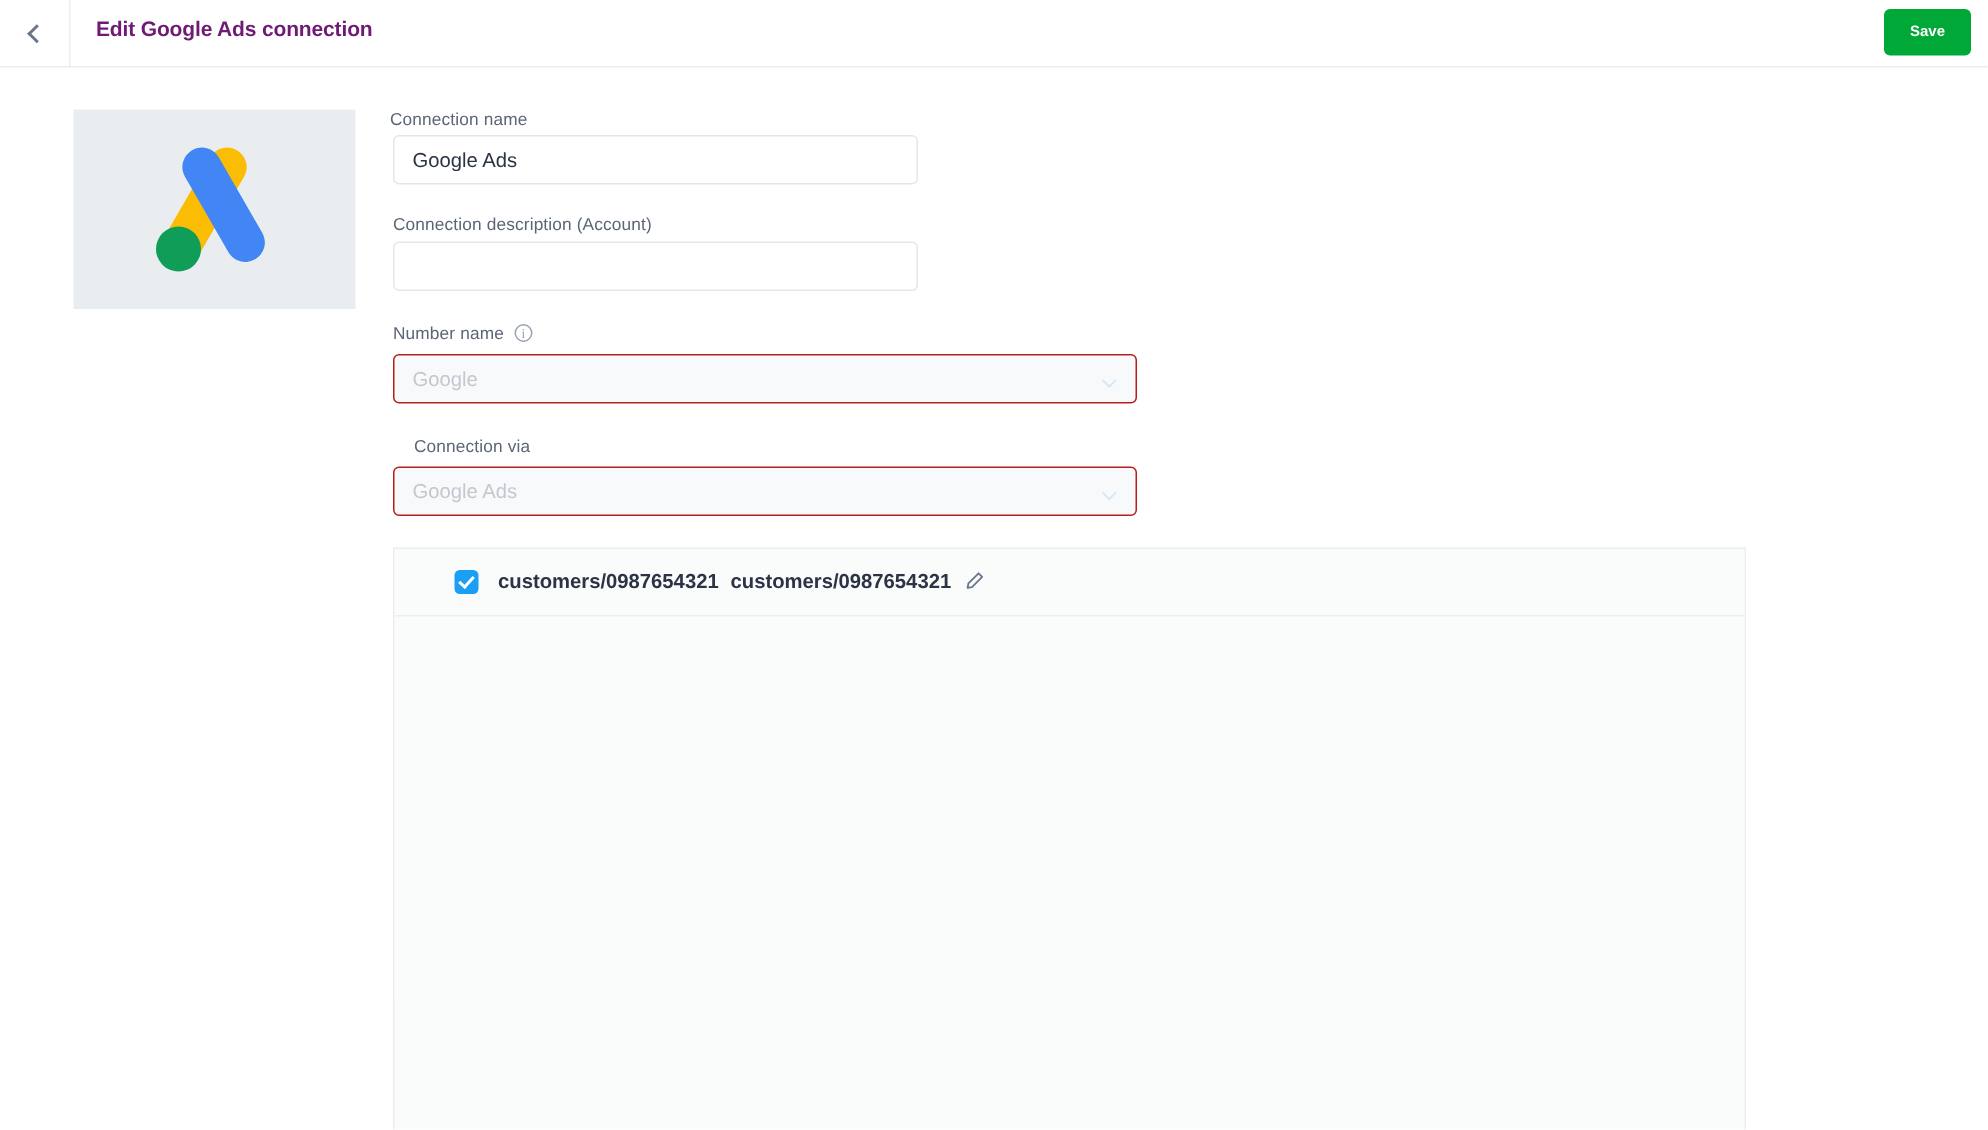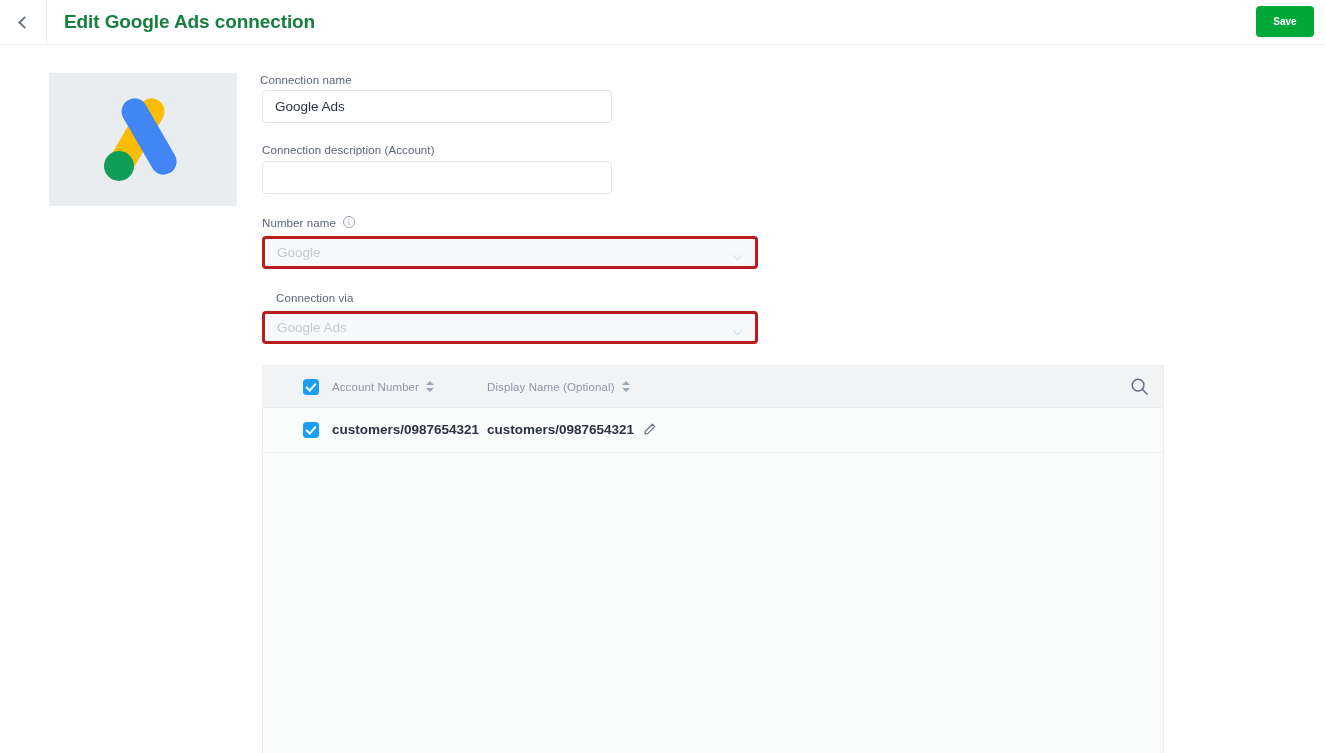--- a/index.html
+++ b/index.html
@@ -27,22 +27,22 @@
   }
   .chev-left {
     width: 9px; height: 9px;
     border-left: 2px solid #6b7688;
     border-bottom: 2px solid #6b7688;
     transform: rotate(45deg);
     margin-left: 3px;
   }
   .page-title {
     position: absolute; left: 64px; top: 11px;
-    font-size: 19px; font-weight: bold;
-    color: #15803d; letter-spacing: -0.1px;
+    font-size: 14px; font-weight: bold;
+    color: #701a75; letter-spacing: -0.1px;
   }
   .save-btn {
     position: absolute; right: 11px; top: 6px;
     width: 58px; height: 31px;
     background: #00a838;
     border-radius: 4px;
     color: #ffffff;
     font-size: 10px; font-weight: bold;
     display: flex; align-items: center; justify-content: center;
     cursor: pointer; border: none;
@@ -75,21 +75,21 @@
     padding: 0 12px;
     font-family: "Liberation Sans", sans-serif;
     outline: none;
   }
   .text-input::placeholder { color: #b9bfc9; }
 
   .select-box {
     position: absolute;
     height: 33px;
     background: #f8f9fa;
-    border: 3px solid #b91c1c;
+    border: 1px solid #b91c1c;
     border-radius: 4px;
     display: flex; align-items: center;
     padding: 0 12px;
     font-size: 13.5px;
     color: #c3c8d0;
   }
   .chev-down {
     position: absolute; right: 14px; top: 13px;
     width: 7px; height: 7px;
     border-left: 1.6px solid #cfe4f7;
@@ -217,37 +217,20 @@
 
   <div class="field-label" style="left:276px; top:292px;">Connection via</div>
   <div class="select-box" style="left:262px; top:311px; width:496px;">
     <span>Google Ads</span>
     <span class="chev-down"></span>
   </div>
 </div>
 
 <div class="table-wrap">
 
-  <div class="thead">
-    <div style="position:absolute; left:40px; top:13px;">
-      <div class="chk"></div>
-    </div>
-    <div class="th" style="left:69px;">
-      <span>Account Number</span>
-      <span class="sort-ico"></span>
-    </div>
-    <div class="th" style="left:224px;">
-      <span>Display Name (Optional)</span>
-      <span class="sort-ico"></span>
-    </div>
-    <svg class="search-ico" viewBox="0 0 20 20">
-      <circle cx="8.5" cy="8.5" r="6.2" fill="none" stroke="#5f6b80" stroke-width="1.5"></circle>
-      <line x1="13" y1="13" x2="18" y2="18.2" stroke="#5f6b80" stroke-width="1.5" stroke-linecap="round"></line>
-    </svg>
-  </div>
 
 
   <div class="trow">
     <div class="cell-chk">
         <div class="chk"></div>
       </div>
     <div class="cell-acct">customers/0987654321</div>
     <div class="cell-name">
       <span>customers/0987654321</span>
       <svg class="pencil" viewBox="0 0 14 14">

